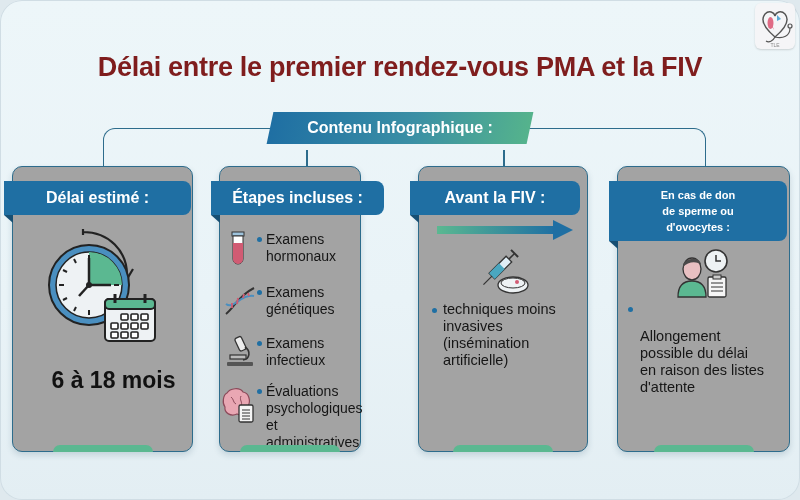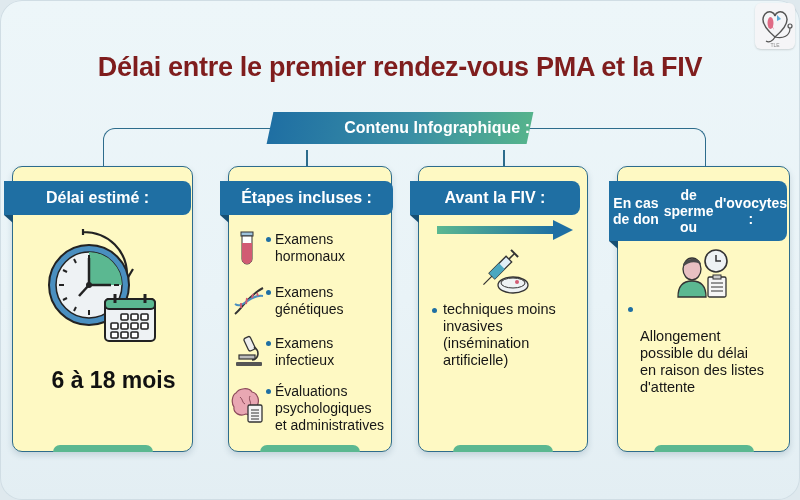--- a/index.html
+++ b/index.html
@@ -21,24 +21,24 @@
     border: 1.5px solid #2d6c8c; border-bottom: none; border-radius: 12px 12px 0 0; }
   .connector-mid { position: absolute; left: 306px; top: 150px; width: 1.5px; height: 18px; background: #2d6c8c; }
   .connector-mid2 { position: absolute; left: 503px; top: 150px; width: 1.5px; height: 18px; background: #2d6c8c; }
   .section-banner {
     position: absolute; left: 270px; top: 112px; width: 260px; height: 32px;
     background: linear-gradient(90deg, #1f6fa3 0%, #3a8fa5 55%, #55b38c 100%);
     transform: skewX(-12deg);
   }
   .section-banner-label {
     position: absolute; left: 270px; top: 112px; width: 260px; height: 20px; line-height: 32px;
-    text-align: right; color: #fff; font-weight: bold; font-size: 16px;
+    text-align: center; color: #fff; font-weight: bold; font-size: 16px;
   }
   .card {
-    position: absolute; top: 166px; height: 286px; background: #fef9c3;
+    position: absolute; top: 166px; height: 286px; background: #a3a3a3;
     border: 1.5px solid #2d6c8c; border-radius: 10px;
     box-shadow: 0 3px 6px rgba(40,80,100,0.18);
   }
   .card-foot { position: absolute; bottom: -1px; left: 50%; transform: translateX(-50%);
     width: 100px; height: 7px; background: #5bb891; border-radius: 8px 8px 0 0; }
   .ribbon {
     position: absolute; left: -9px; top: 14px; background: #1f6fa3; color: #fff;
     font-weight: bold; border-radius: 0 8px 8px 0; text-align: center;
     display: flex; align-items: center; justify-content: center;
   }
@@ -117,21 +117,21 @@
         <rect x="70" y="109" width="7" height="6" rx="1"></rect>
           <rect x="80" y="109" width="7" height="6" rx="1"></rect>
           <rect x="90" y="109" width="7" height="6" rx="1"></rect>
       </g>
     </svg>
   </div>
   <div style="position:absolute; left:11px; top:200px; width:100%; text-align:center; font-size:23px; font-weight:bold; color:#111;">6 à 18 mois</div>
   <div class="card-foot"></div>
 </div>
 
-<div class="card" style="left:228px; width:164px;">
+<div class="card" style="left:219px; width:142px;">
   <div class="ribbon" style="width:173px; height:34px; font-size:16px;">Étapes incluses :</div>
 
   <div class="step" style="top:64px;">
     <div class="ico" style="left:10px; top:0;">
       <svg width="16" height="34" viewBox="0 0 16 34">
         <rect x="2" y="1" width="12" height="4" fill="#9ec3dc" stroke="#333" stroke-width="1"></rect>
         <path d="M3 5 L3 28 A5 5 0 0 0 13 28 L13 5 Z" fill="#fff" stroke="#333" stroke-width="1"></path>
         <path d="M3 12 L3 28 A5 5 0 0 0 13 28 L13 12 Z" fill="#d15b73"></path>
       </svg>
     </div>
@@ -234,21 +234,21 @@
   <div class="bullet-text" style="left:24px; top:134px;">
     <div>techniques moins</div>
     <div>invasives</div>
     <div>(insémination</div>
     <div>artificielle)</div>
   </div>
   <div class="card-foot"></div>
 </div>
 
 <div class="card" style="left:617px; width:173px;">
-  <div class="ribbon" style="width:178px; height:60px; font-size:14px; line-height:16px; flex-direction:row;">
+  <div class="ribbon" style="width:178px; height:60px; font-size:11px; line-height:16px; flex-direction:column;">
     <div>En cas de don</div>
     <div>de sperme ou</div>
     <div>d'ovocytes :</div>
   </div>
   <div style="position:absolute; left:56px; top:80px;">
     <svg width="56" height="52" viewBox="0 0 56 52">
       <path d="M4 50 C4 38 10 34 18 34 C26 34 32 38 32 50 Z" fill="#5bb891" stroke="#333" stroke-width="1.3"></path>
       <ellipse cx="18" cy="22" rx="9" ry="11" fill="#e8c0c2" stroke="#333" stroke-width="1.3"></ellipse>
       <path d="M9 20 C9 10 27 9 27 18 C24 14 14 14 9 20 Z" fill="#4a4a4a"></path>
       <circle cx="42" cy="14" r="11" fill="#eef2f4" stroke="#333" stroke-width="1.6"></circle>

